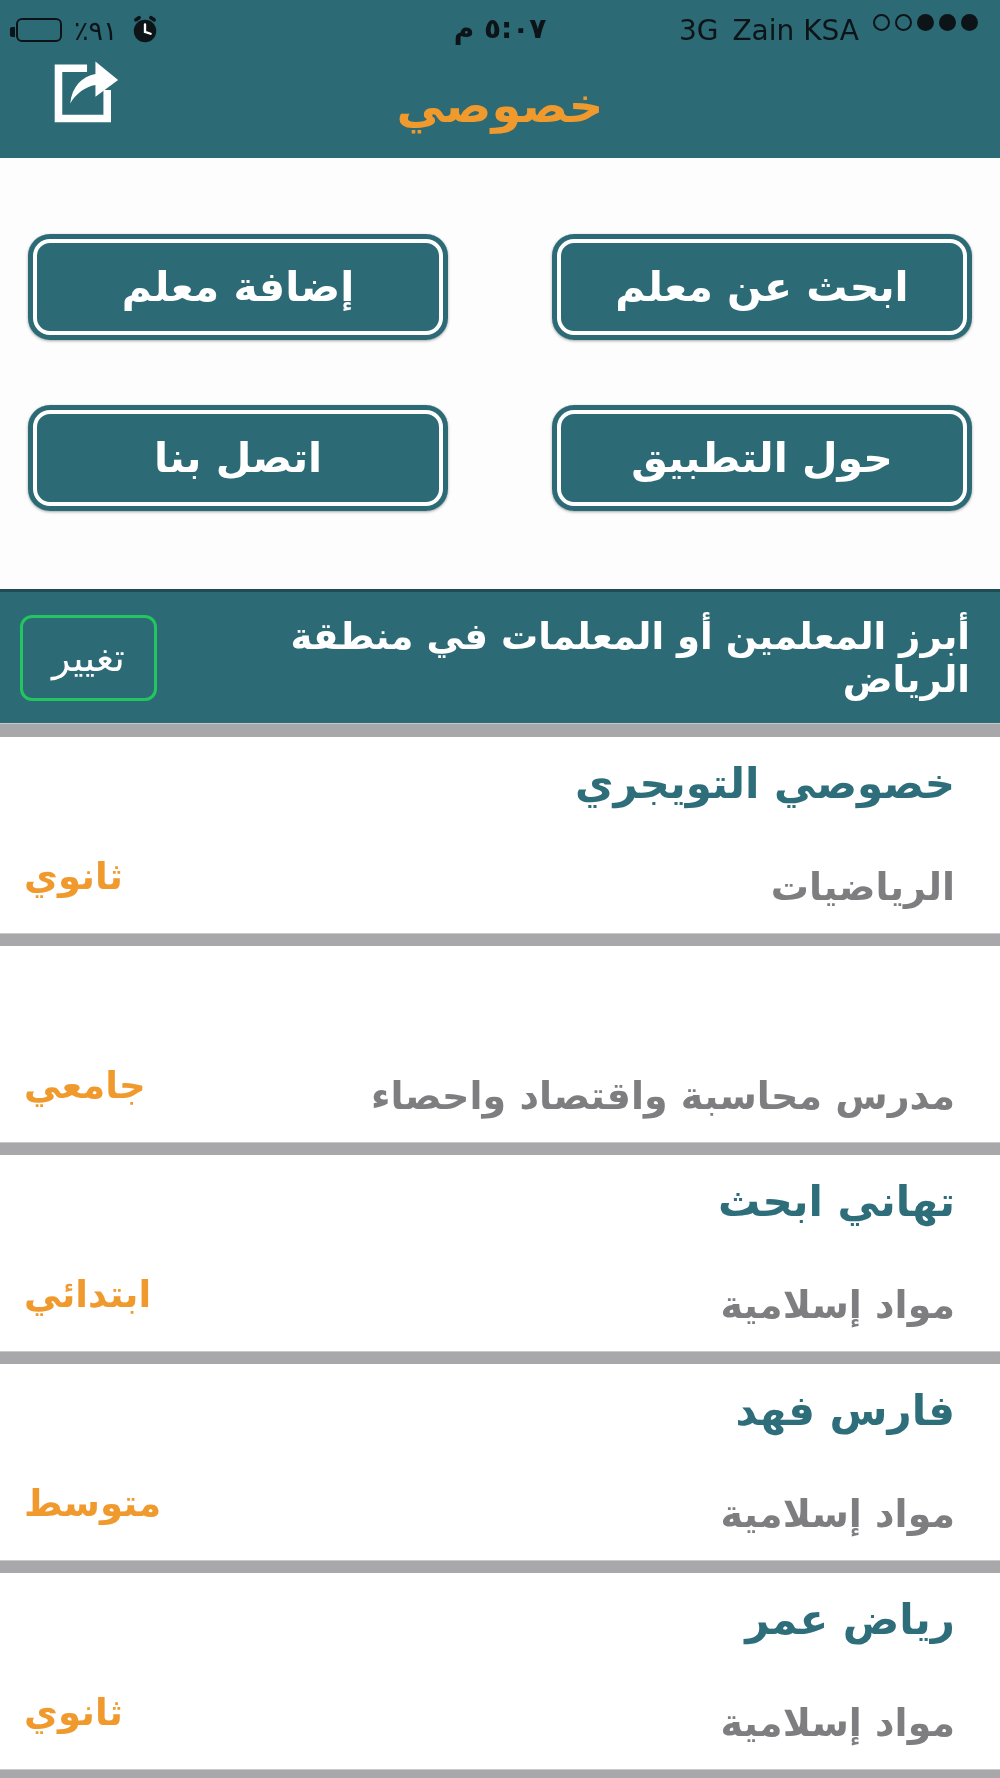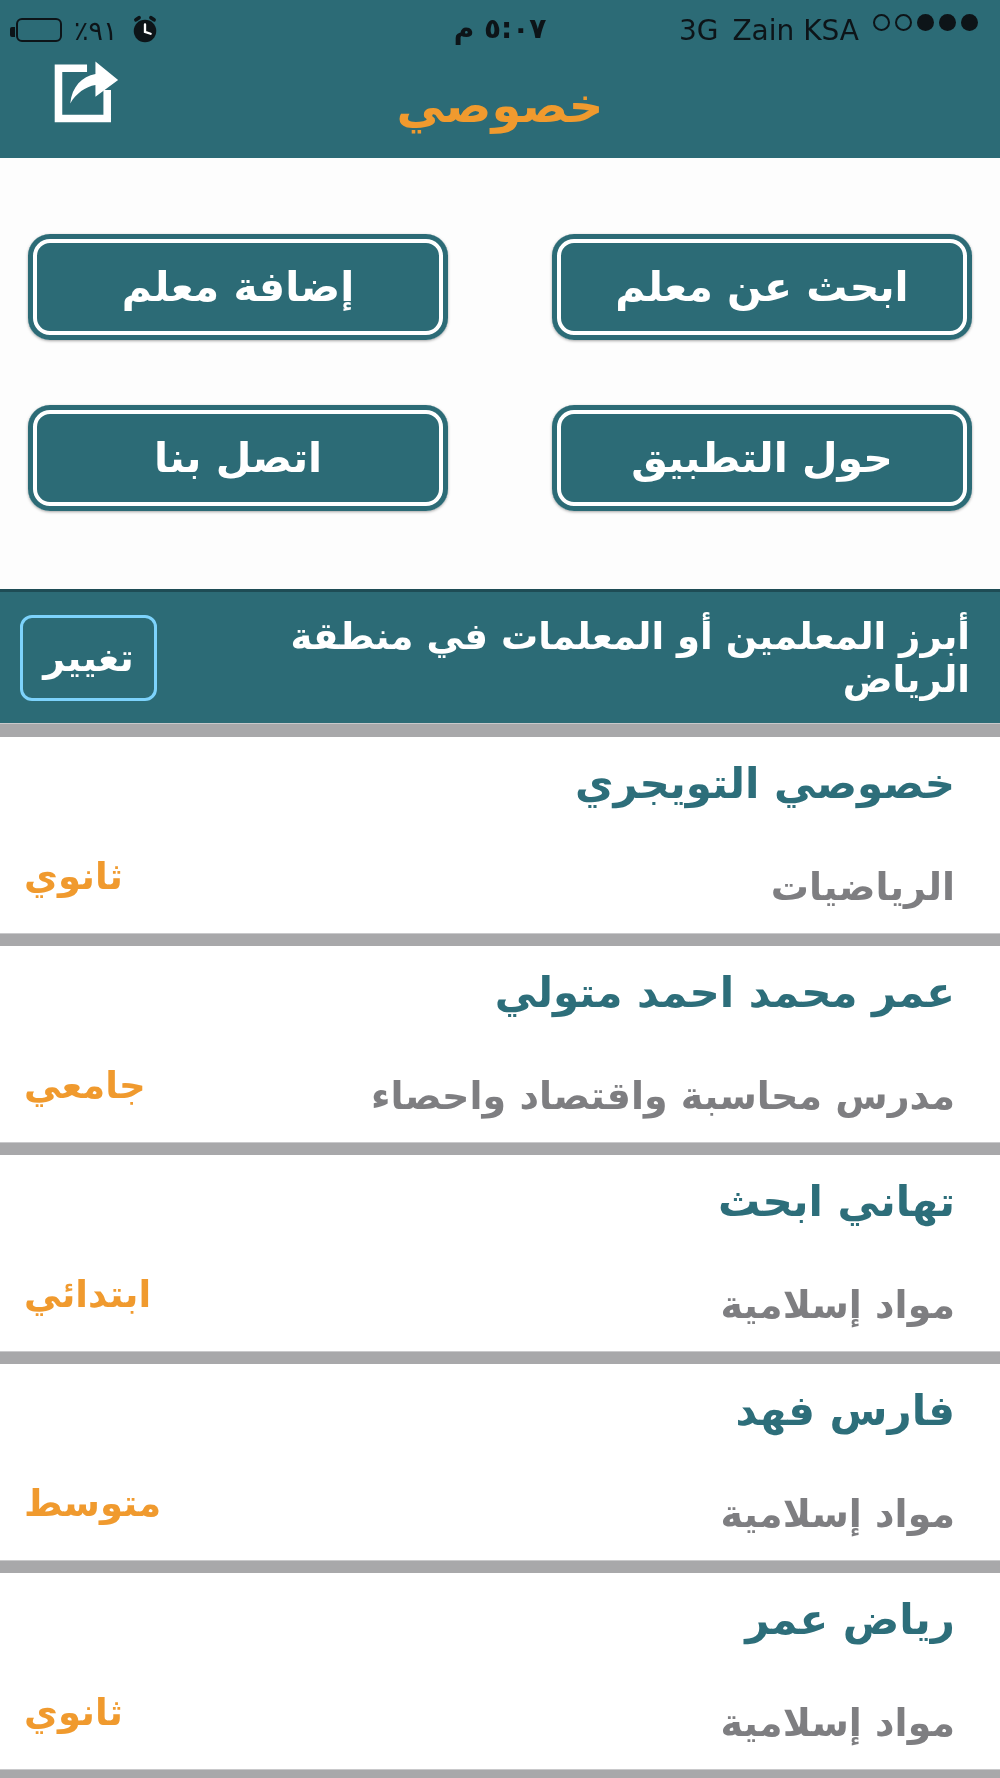--- a/index.html
+++ b/index.html
@@ -60,22 +60,22 @@
     border-top:3px solid #1E4C55;
     direction:rtl;
     display:flex; align-items:center; justify-content:space-between;
     padding:0 30px 0 20px;
   }
   .section-title { color:#ffffff; font-size:37px; font-weight:bold; }
   .change-button {
     width:138px; height:86px;
     background:transparent; color:#ffffff;
     font-family:"DejaVu Sans", sans-serif;
-    font-size:38px; font-weight:bold;
-    border:3px solid #7dd3fc; border-radius:12px;
+    font-size:38px; font-weight:normal;
+    border:3px solid #22c55e; border-radius:12px;
     cursor:pointer;
     display:flex; align-items:center; justify-content:center;
   }
 
   .sep { height:13px; background:#A8A8AA; border-top:1px solid #c9c9cb; }
   .sep.first { height:14px; }
   .sep.last { height:9px; }
 
   
   .teacher-row { height:196px; background:#ffffff; position:relative; direction:rtl; cursor:pointer; }
@@ -155,21 +155,20 @@
   <div class="sep first"></div>
 
   <div class="teacher-row">
     <div class="teacher-name">خصوصي التويجري</div>
     <div class="teacher-level">ثانوي</div>
     <div class="teacher-subject">الرياضيات</div>
   </div>
   <div class="sep"></div>
 
   <div class="teacher-row">
-    <div class="teacher-name">عمر محمد احمد متولي</div>
     <div class="teacher-level">جامعي</div>
     <div class="teacher-subject">مدرس محاسبة واقتصاد واحصاء</div>
   </div>
   <div class="sep"></div>
 
   <div class="teacher-row">
     <div class="teacher-name">تهاني ابحث</div>
     <div class="teacher-level">ابتدائي</div>
     <div class="teacher-subject">مواد إسلامية</div>
   </div>

